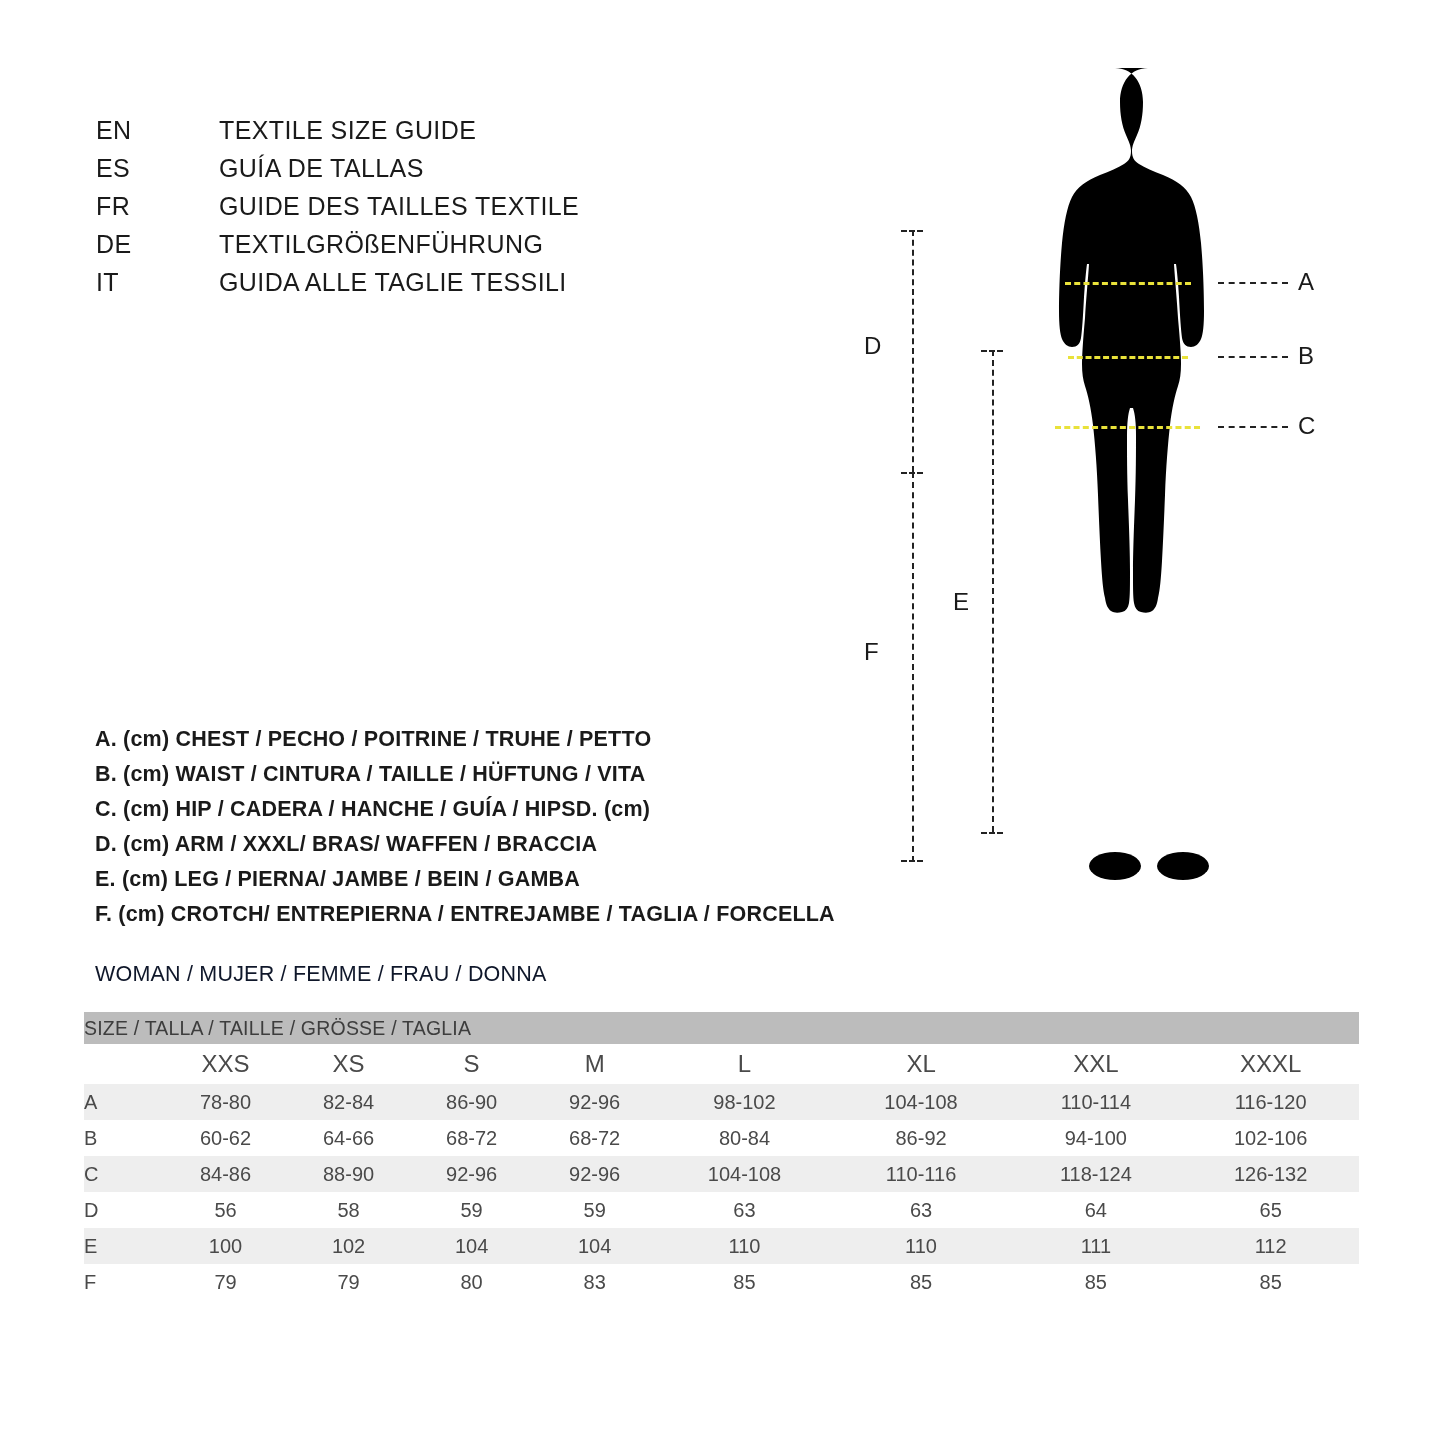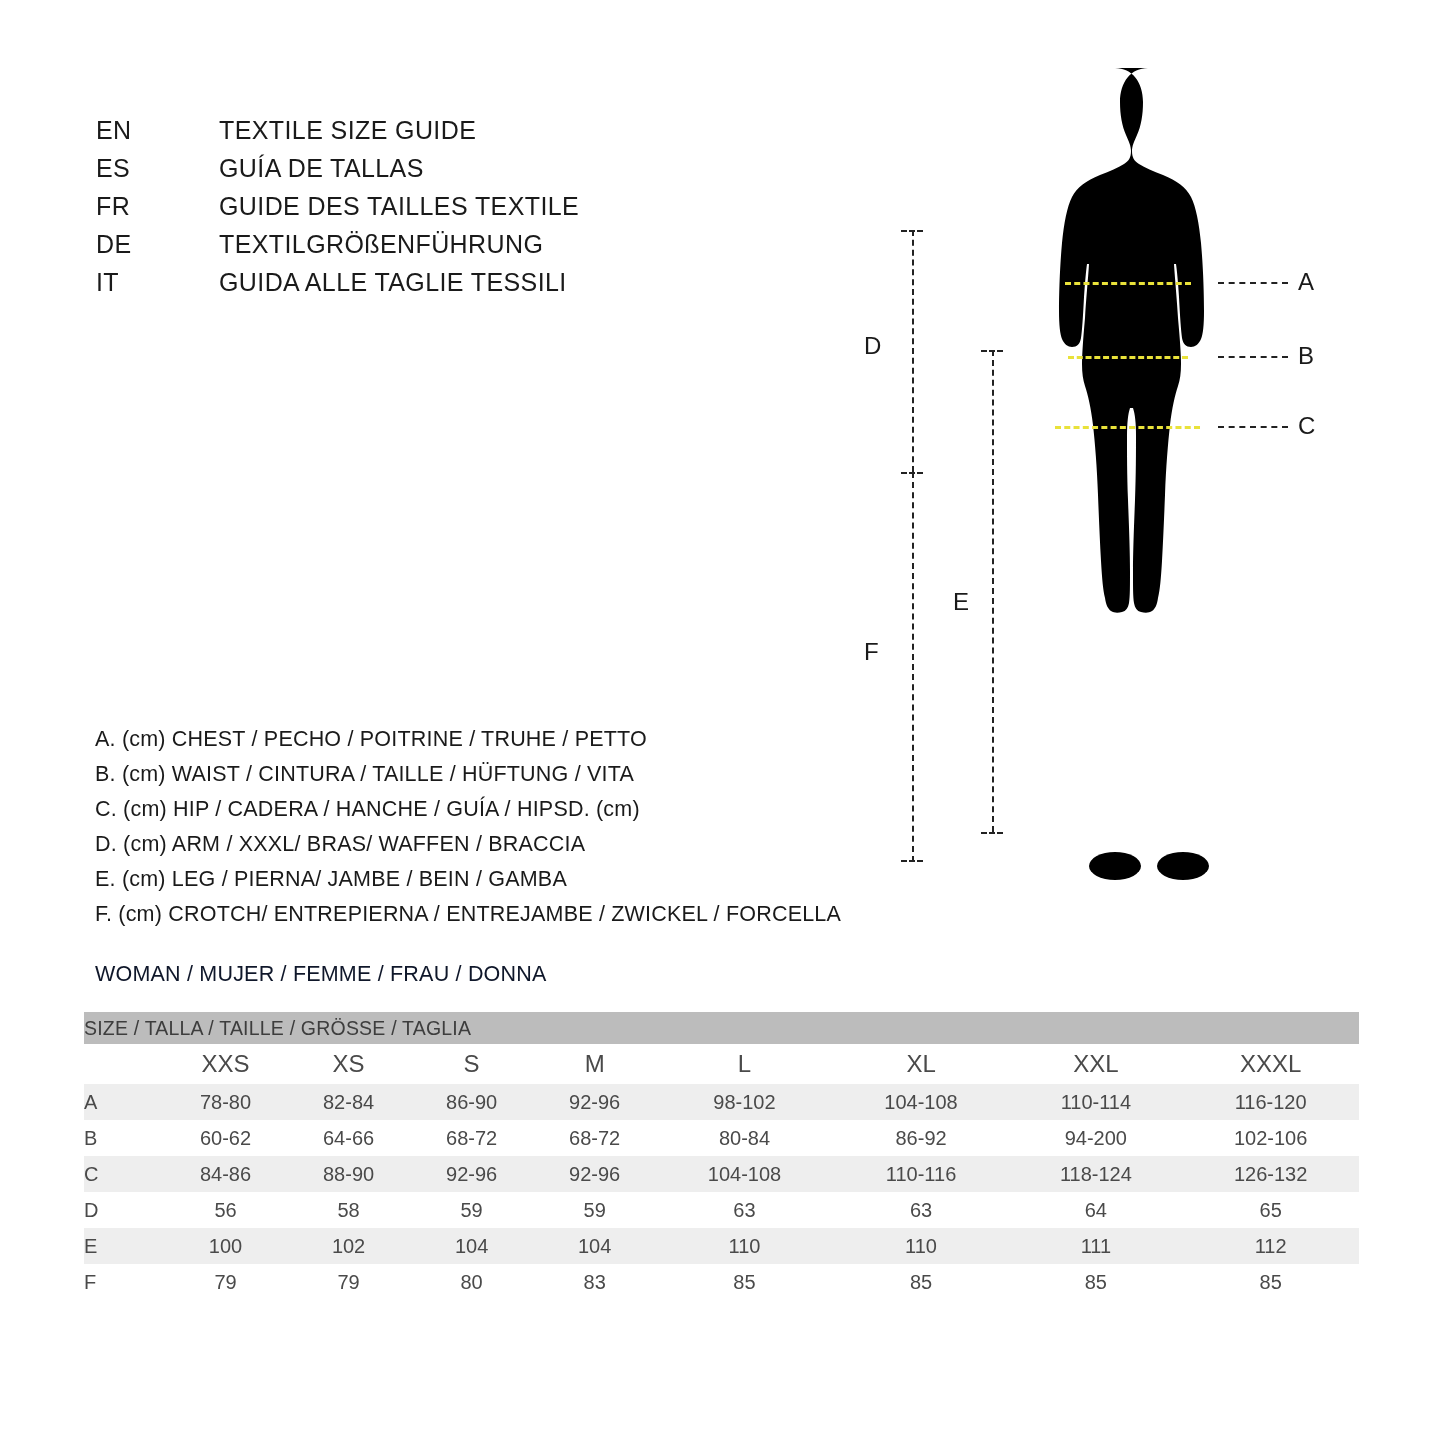--- a/index.html
+++ b/index.html
@@ -41,20 +41,21 @@
     color: #1a1a1a;
     margin-top: 24px;
   }
 
   
   #legend {
     position: absolute;
     left: 95px;
     top: 722px;
     width: 800px;
+    font-weight: bold;
   }
   .legend-row {
     font-size: 21.5px;
     line-height: 35px;
     color: #1a1a1a;
     letter-spacing: 0.2px;
     white-space: nowrap;
   }
 
   #gender-label {
@@ -271,21 +272,21 @@
   <div class="cap" style="left:141px; top:772px;"></div>
   <div class="lbl" style="left:113px; top:528px;">E</div>
 </div>
 
 <div id="legend">
   <div class="legend-row">A. (cm) CHEST / PECHO / POITRINE / TRUHE / PETTO</div>
   <div class="legend-row">B. (cm) WAIST / CINTURA / TAILLE / HÜFTUNG / VITA</div>
   <div class="legend-row">C. (cm) HIP / CADERA / HANCHE / GUÍA / HIPSD. (cm)</div>
   <div class="legend-row">D. (cm) ARM / XXXL/ BRAS/ WAFFEN / BRACCIA</div>
   <div class="legend-row">E. (cm) LEG / PIERNA/ JAMBE / BEIN / GAMBA</div>
-  <div class="legend-row">F. (cm) CROTCH/ ENTREPIERNA / ENTREJAMBE / ZWICKEL / FORCELLA</div>
+  <div class="legend-row">F. (cm) CROTCH/ ENTREPIERNA / ENTREJAMBE / TAGLIA / FORCELLA</div>
 </div>
 
 <div id="gender-label">WOMAN / MUJER / FEMME / FRAU / DONNA</div>
 
 <table id="size-table">
   <tbody>
     <tr class="caption-row">
       <td colspan="9">SIZE / TALLA / TAILLE / GRÖSSE / TAGLIA</td>
     </tr>
     <tr class="header-row">
@@ -313,21 +314,21 @@
     </tr>
 
     <tr class="data-row row-plain">
       <td class="rowlabel">B</td>
       <td>60-62</td>
       <td>64-66</td>
       <td>68-72</td>
       <td>68-72</td>
       <td>80-84</td>
       <td>86-92</td>
-      <td>94-200</td>
+      <td>94-100</td>
       <td>102-106</td>
     </tr>
 
     <tr class="data-row row-shade">
       <td class="rowlabel">C</td>
       <td>84-86</td>
       <td>88-90</td>
       <td>92-96</td>
       <td>92-96</td>
       <td>104-108</td>

